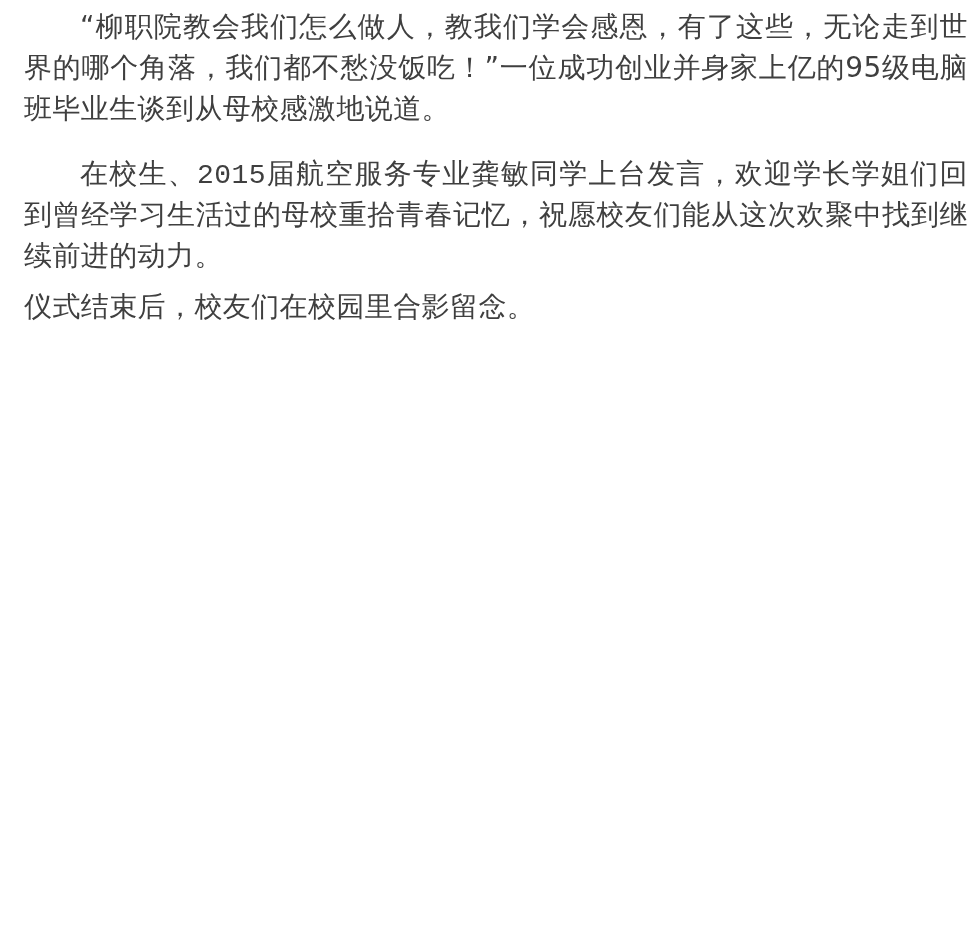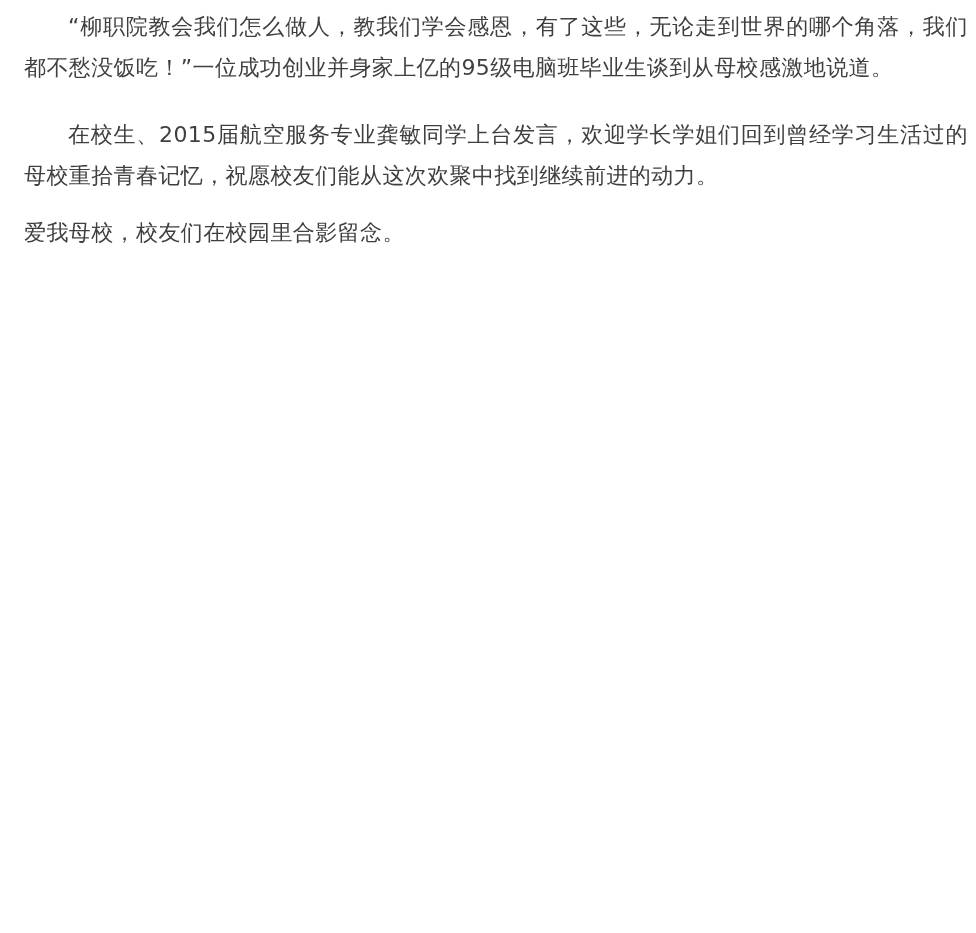--- a/index.html
+++ b/index.html
@@ -14,39 +14,40 @@
     color: #3a3a3a;
     overflow: hidden;
   }
   .page {
     box-sizing: border-box;
     width: 976px;
     height: 933px;
     padding: 6px 8px 0 24px;
   }
   .para {
-    font-size: 22px;
+    font-size: 28px;
     line-height: 41px;
     color: #3f3f3f;
     text-align: justify;
     text-justify: inter-ideograph;
     letter-spacing: 0.4px;
     margin: 0 0 26px 0;
     text-indent: 2em;
   }
   .para.last {
     margin-bottom: 0;
   }
   .para.no-indent {
     text-indent: 0;
   }
   .tight {
-    margin-bottom: 16px;
+    margin-bottom: 8px;
+    font-family: Liberation Mono, monospace;
   }
 </style>
 </head>
 <body>
 
 <div class="page">
   <p class="para">“柳职院教会我们怎么做人，教我们学会感恩，有了这些，无论走到世界的哪个角落，我们都不愁没饭吃！”一位成功创业并身家上亿的95级电脑班毕业生谈到从母校感激地说道。</p>
   <p class="para tight">在校生、2015届航空服务专业龚敏同学上台发言，欢迎学长学姐们回到曾经学习生活过的母校重拾青春记忆，祝愿校友们能从这次欢聚中找到继续前进的动力。</p>
-  <p class="para no-indent last">爱我母校，校友们在校园里合影留念。</p>
+  <p class="para no-indent last">仪式结束后，校友们在校园里合影留念。</p>
 </div>
 
 </body></html>

